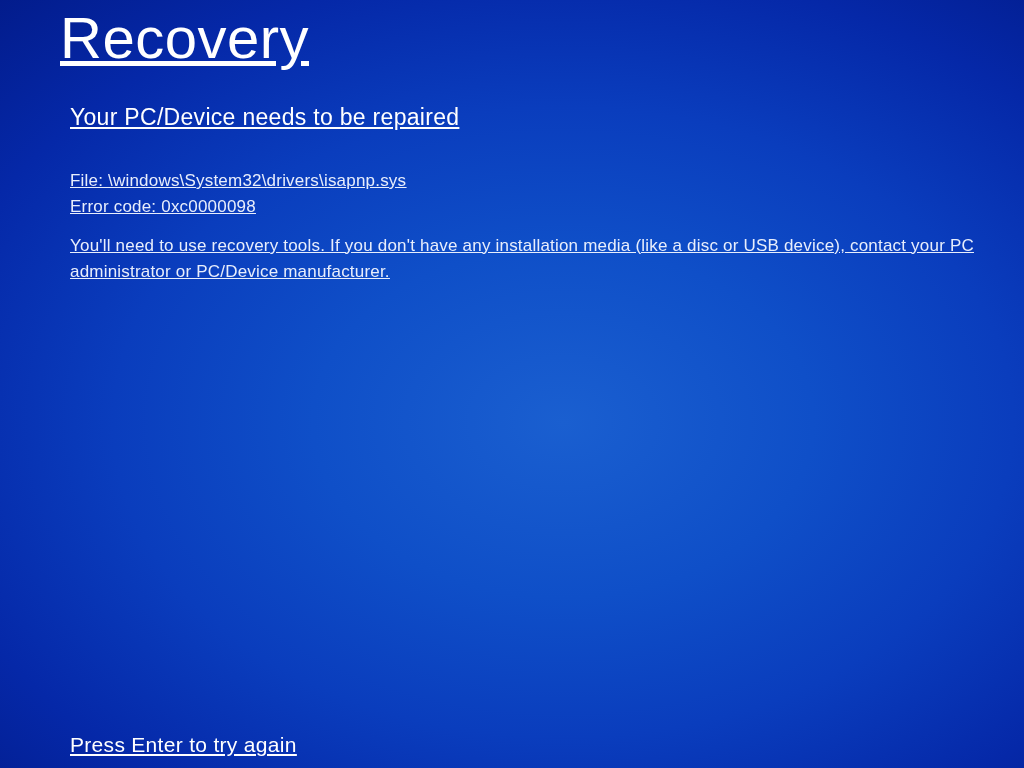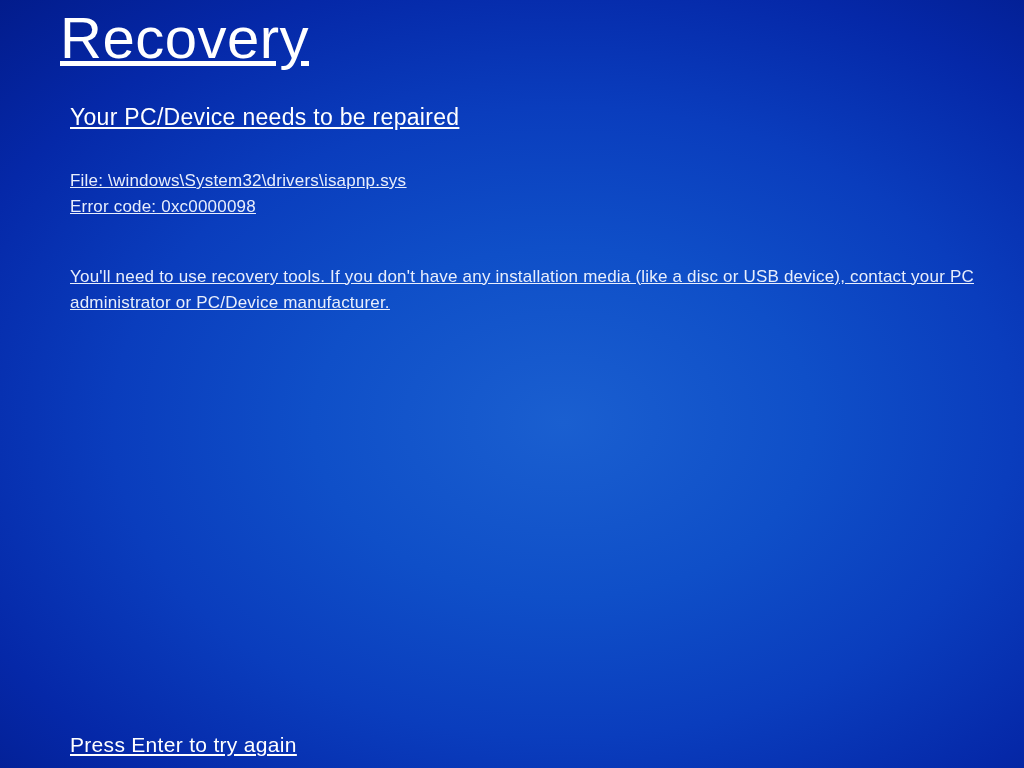--- a/index.html
+++ b/index.html
@@ -59,21 +59,21 @@
       line-height: 1.55;
       letter-spacing: 0.2px;
       color: #e8eefc;
     }
     .cause {
       margin-bottom: 28px;
     }
     .file-line {
     }
     .error-line {
-      margin-bottom: 43px;
+      margin-bottom: 12px;
     }
     .recovery-msg {
       max-width: 970px;
     }
     .instructions {
       position: absolute;
       bottom: 4px;
       left: 70px;
       font-size: 21px;
       font-weight: 300;

